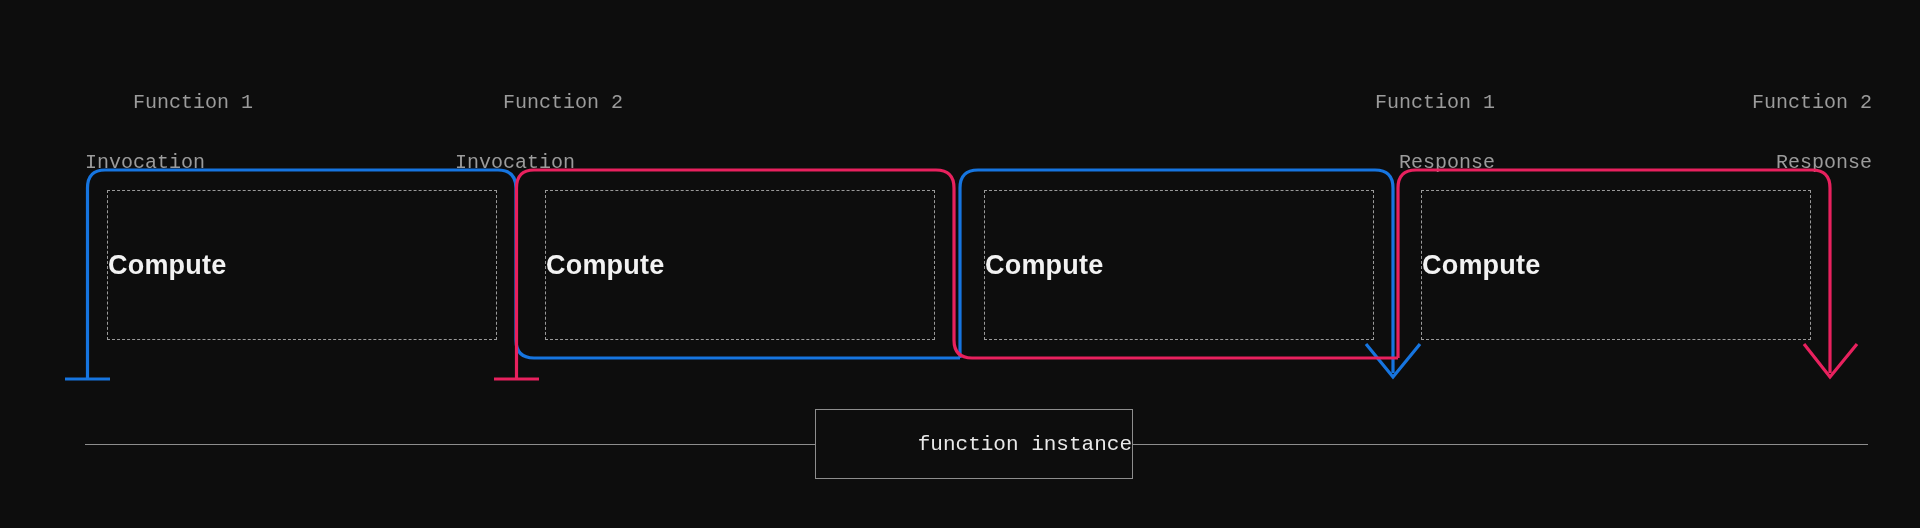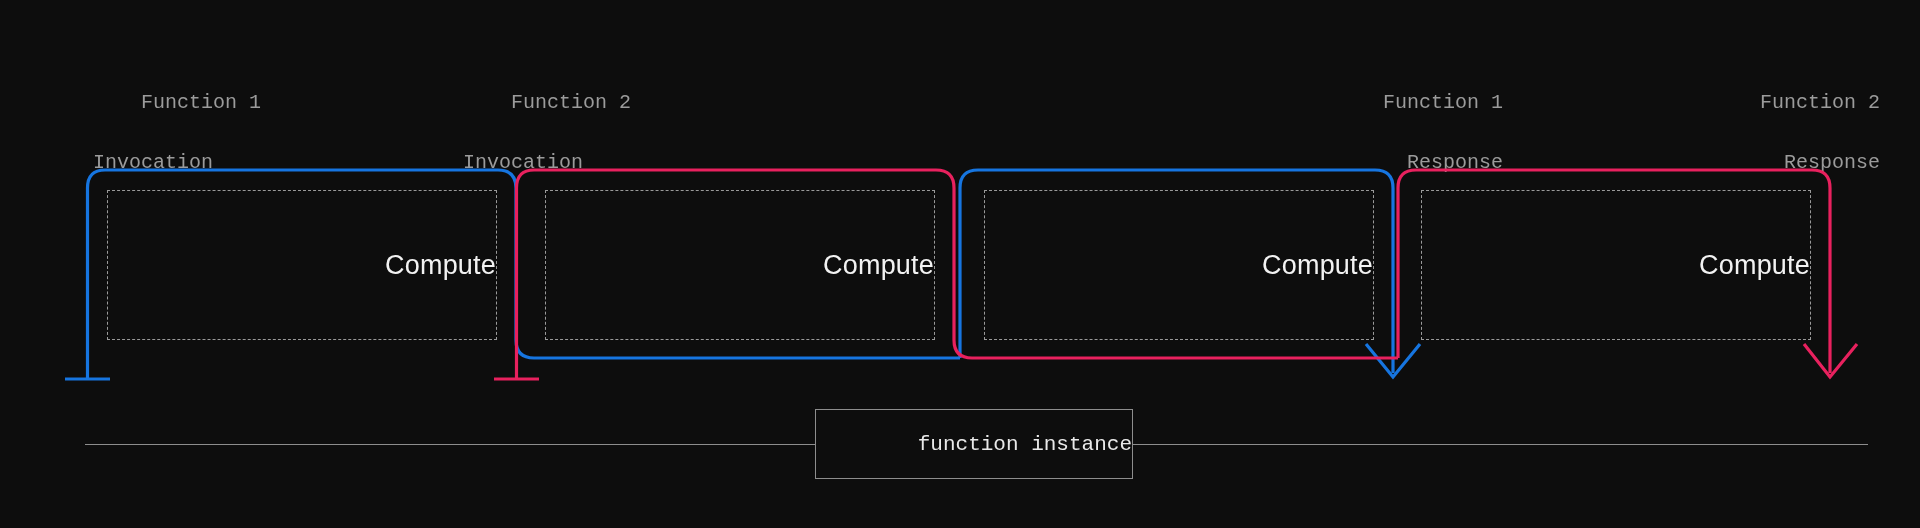--- a/index.html
+++ b/index.html
@@ -13,33 +13,33 @@
 
   
   .lbl{
     position:absolute;
     font-family:"Liberation Mono", monospace;
     font-size:20px;
     line-height:30px;
     color:#9b9b9b;
     white-space:pre;
     letter-spacing:0px;
-    margin-left:8px;
   }
   .lbl .l2{display:block;}
   .lbl.right{text-align:right;}
 
   
   .compute-box{
     position:absolute;
     border:1.6px dashed #9a9a9a;
     box-sizing:border-box;
     display:flex;
     align-items:center;
-    justify-content:flex-end;
+    justify-content:flex-start;
+    font-weight:bold;
   }
   .compute-label{
     font-family:"Liberation Sans", sans-serif;
     font-size:27px;
     color:#f2f2f2;
     letter-spacing:.2px;
   }
 
   
   #wires{position:absolute;left:0;top:0;width:1920px;height:528px;}

